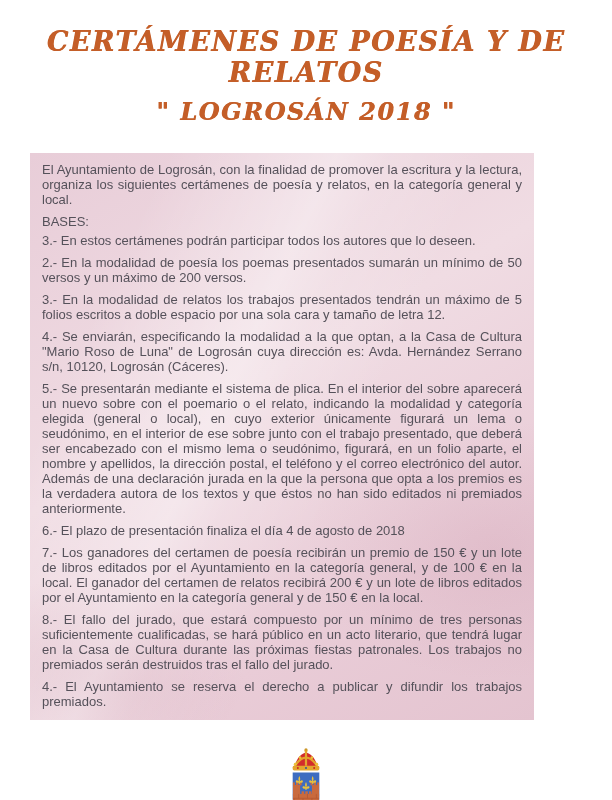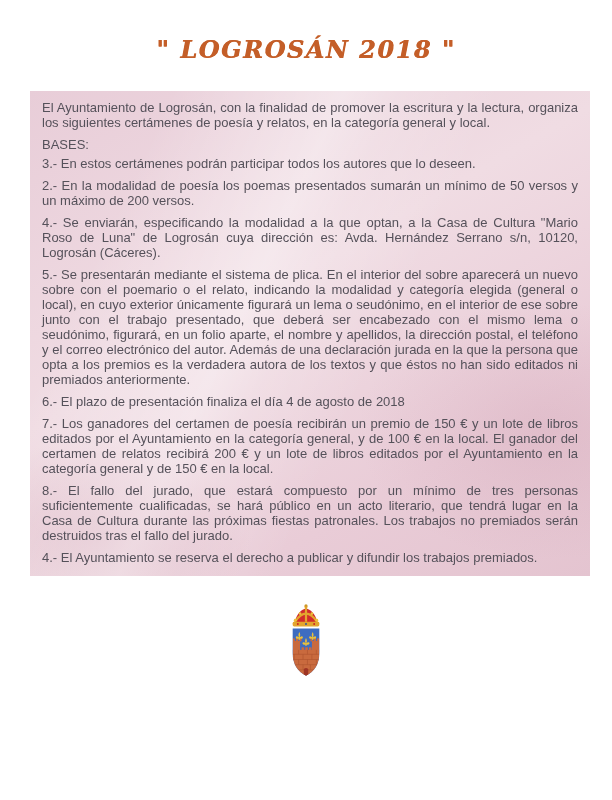--- a/index.html
+++ b/index.html
@@ -36,21 +36,21 @@
     font-family: "DejaVu Serif", serif;
     font-style: italic;
     font-weight: 700;
     font-size: 24px;
     letter-spacing: 1.5px;
     color: #c45e28;
     text-shadow: 0.5px 0 0 #c45e28;
   }
   .panel {
     box-sizing: border-box;
-    width: 560px;
+    width: 504px;
     margin: 27px 22px 0 30px;
     padding: 9px 12px 4px 12px;
     color: #55515a;
     font-size: 13px;
     line-height: 15px;
     text-align: justify;
     background:
       linear-gradient(115deg, rgba(255,255,255,0) 18%, rgba(255,255,255,0.40) 40%, rgba(255,255,255,0.18) 47%, rgba(255,255,255,0) 60%),
       radial-gradient(ellipse 220px 140px at 12% 92%, rgba(197,139,160,0.30), rgba(197,139,160,0) 70%),
       radial-gradient(ellipse 260px 180px at 92% 70%, rgba(201,148,168,0.25), rgba(201,148,168,0) 72%),
@@ -70,28 +70,30 @@
   .crest-row svg {
     display: inline-block;
   }
 </style>
 </head>
 <body>
 
 <div class="poster">
 
   <div class="title-block">
+    <h1 class="title-main">CERTÁMENES DE POESÍA Y DE RELATOS</h1>
     <h2 class="title-sub">" LOGROSÁN 2018 "</h2>
   </div>
 
   <div class="panel">
     <p>El Ayuntamiento de Logrosán, con la finalidad de promover la escritura y la lectura, organiza los siguientes  certámenes de poesía y relatos, en la categoría general y local.</p>
     <p class="bases-label">BASES:</p>
     <p>3.- En estos certámenes podrán participar todos los autores que lo deseen.</p>
     <p>2.- En la modalidad de poesía los poemas presentados sumarán un mínimo de 50 versos y un máximo de 200 versos.</p>
+    <p>3.- En la modalidad de relatos los trabajos presentados tendrán un máximo de 5 folios escritos a doble espacio por una sola cara y tamaño de letra 12.</p>
     <p>4.- Se enviarán, especificando la modalidad a la que optan, a la Casa de Cultura "Mario Roso de Luna" de Logrosán cuya dirección es: Avda. Hernández Serrano s/n, 10120, Logrosán (Cáceres).</p>
     <p>5.- Se presentarán mediante el sistema de plica. En el interior del sobre aparecerá un nuevo sobre con el poemario o el relato, indicando la modalidad y categoría elegida (general o local), en cuyo exterior únicamente figurará un lema o seudónimo, en el interior de ese sobre junto con el trabajo presentado, que deberá ser encabezado con el mismo lema o seudónimo, figurará, en un folio aparte, el nombre y apellidos, la dirección postal, el teléfono y el correo electrónico del autor. Además de una declaración jurada en la que la persona que opta a los premios es la verdadera autora de los textos y que éstos no han sido editados ni premiados anteriormente.</p>
     <p>6.- El plazo de presentación finaliza el día 4 de agosto de 2018</p>
     <p>7.- Los ganadores del certamen de poesía recibirán un premio de 150 € y un lote de libros editados por el Ayuntamiento  en la categoría  general, y de 100 € en la local. El ganador del certamen de relatos recibirá 200 € y un lote de libros editados por el Ayuntamiento en la categoría general y de 150 € en la local.</p>
     <p>8.- El fallo del jurado, que estará compuesto por un mínimo de tres personas suficientemente cualificadas, se hará público en un acto literario, que tendrá lugar en la Casa de Cultura durante las próximas fiestas patronales. Los trabajos no premiados serán destruidos tras el fallo del jurado.</p>
     <p>4.- El Ayuntamiento se reserva el derecho a publicar y difundir los trabajos premiados.</p>
   </div>
 
   <div class="crest-row">
     <span>

